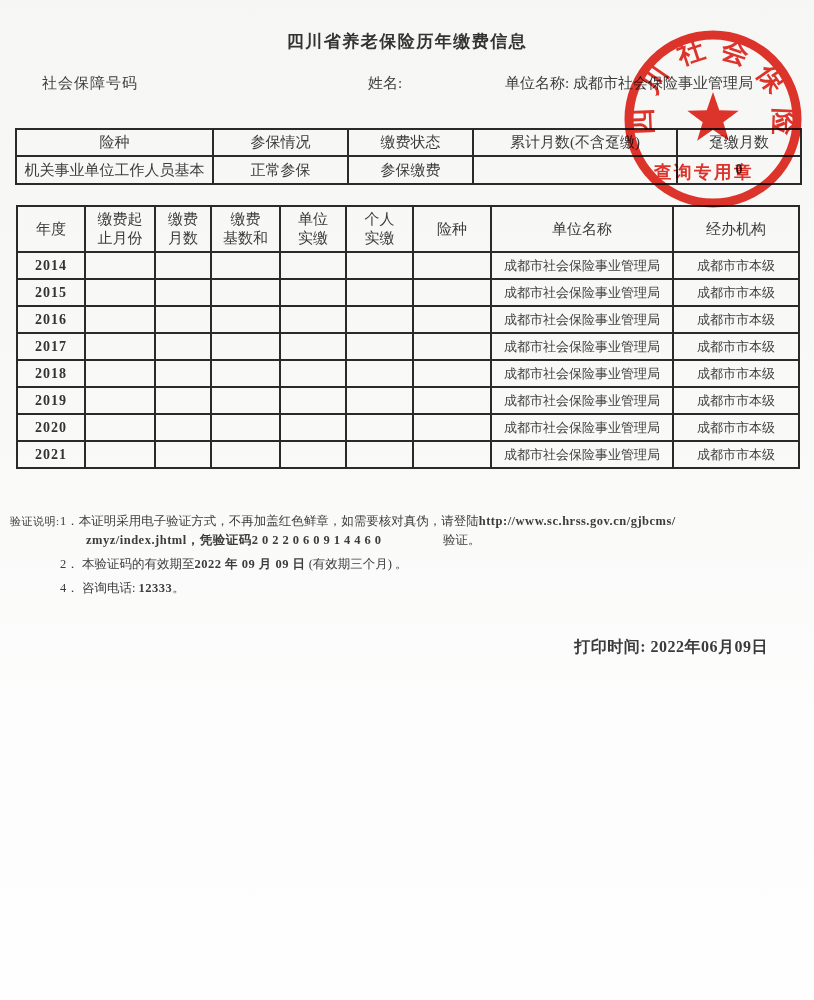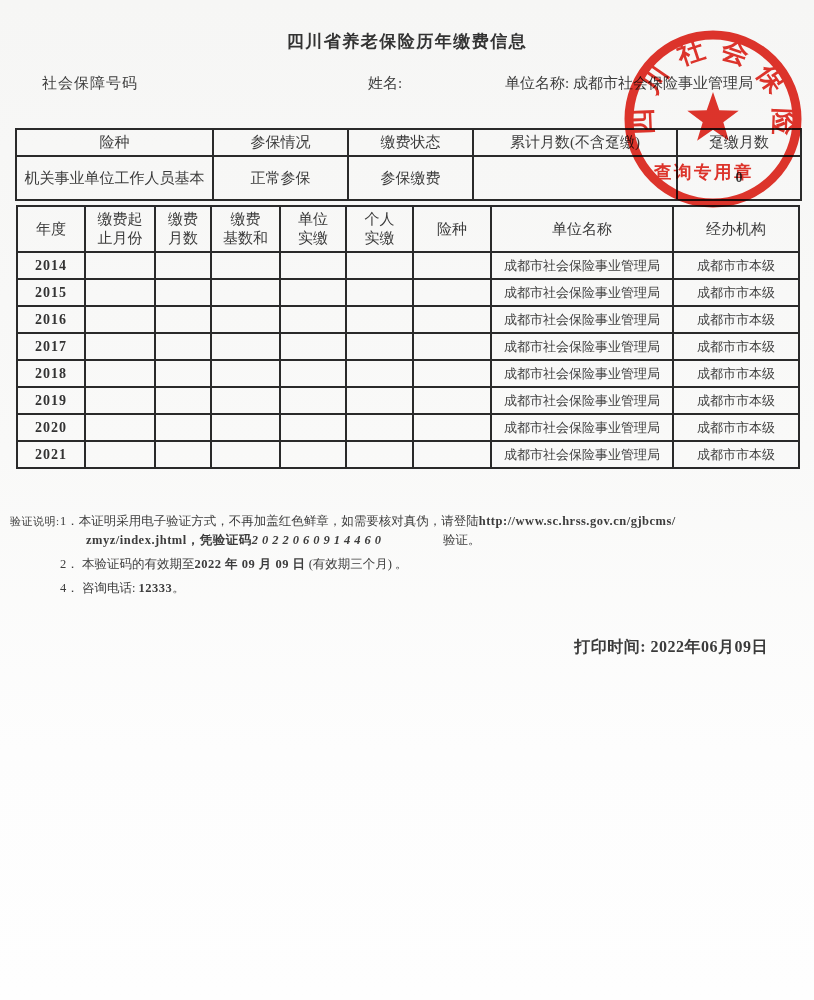--- a/index.html
+++ b/index.html
@@ -28,37 +28,37 @@
   .info-field { position: absolute; top: 74px; font-size: 15px; color: #3d3d3d; white-space: nowrap; }
   .info-ssn  { left: 42px; letter-spacing: 1px; }
   .info-name { left: 368px; }
   .info-unit { left: 505px; }
 
   table { border-collapse: collapse; table-layout: fixed; }
   td, th { border: 2px solid #2a2a2a; text-align: center; font-weight: 400; overflow: visible; white-space: nowrap; }
 
   .summary-table { position: absolute; left: 15px; top: 128px; width: 785px; }
   .summary-table th { height: 27px; font-size: 15px; color: #3b3b3b; }
-  .summary-table td { height: 44px; font-size: 15px; color: #3b3b3b; }
+  .summary-table td { height: 28px; font-size: 15px; color: #3b3b3b; }
   .summary-table .num { font-weight: 700; font-size: 14px; }
 
   .payment-table { position: absolute; left: 16px; top: 205px; width: 782px; }
   .payment-table th { height: 46px; font-size: 15px; line-height: 19px; color: #3b3b3b; }
   .payment-table th span { display: block; }
   .payment-table td { height: 27px; font-size: 13px; color: #3d3d3d; }
   .payment-table td.year-cell { font-size: 14px; font-weight: 700; letter-spacing: 1px; color: #333; }
   .payment-table td.unit-cell, .payment-table td.agency-cell { font-size: 13px; }
 
   .notes { position: absolute; left: 10px; top: 512px; font-size: 12.5px; color: #3c3c3c; }
   .notes-label { position: absolute; left: 0; top: 2px; font-size: 11px; letter-spacing: 0.5px; }
   .notes-body { margin-left: 50px; }
   .note-line { line-height: 19px; white-space: nowrap; }
   .note-gap { margin-top: 5px; }
   .latin { font-weight: 700; letter-spacing: 0.5px; }
-  .v-code { font-weight: 700; letter-spacing: 4px; margin-right: 58px; font-style: italic; }
+  .v-code { font-weight: 700; letter-spacing: 4px; margin-right: 58px; }
   .indent2 { padding-left: 26px; }
 
   .print-time {
     position: absolute; right: 46px; top: 637px;
     font-size: 16px; font-weight: 600; color: #3a3a3a; letter-spacing: 0.5px;
   }
 
   .seal {
     position: absolute; left: 605px; top: 15px;
     width: 212px; height: 212px;

